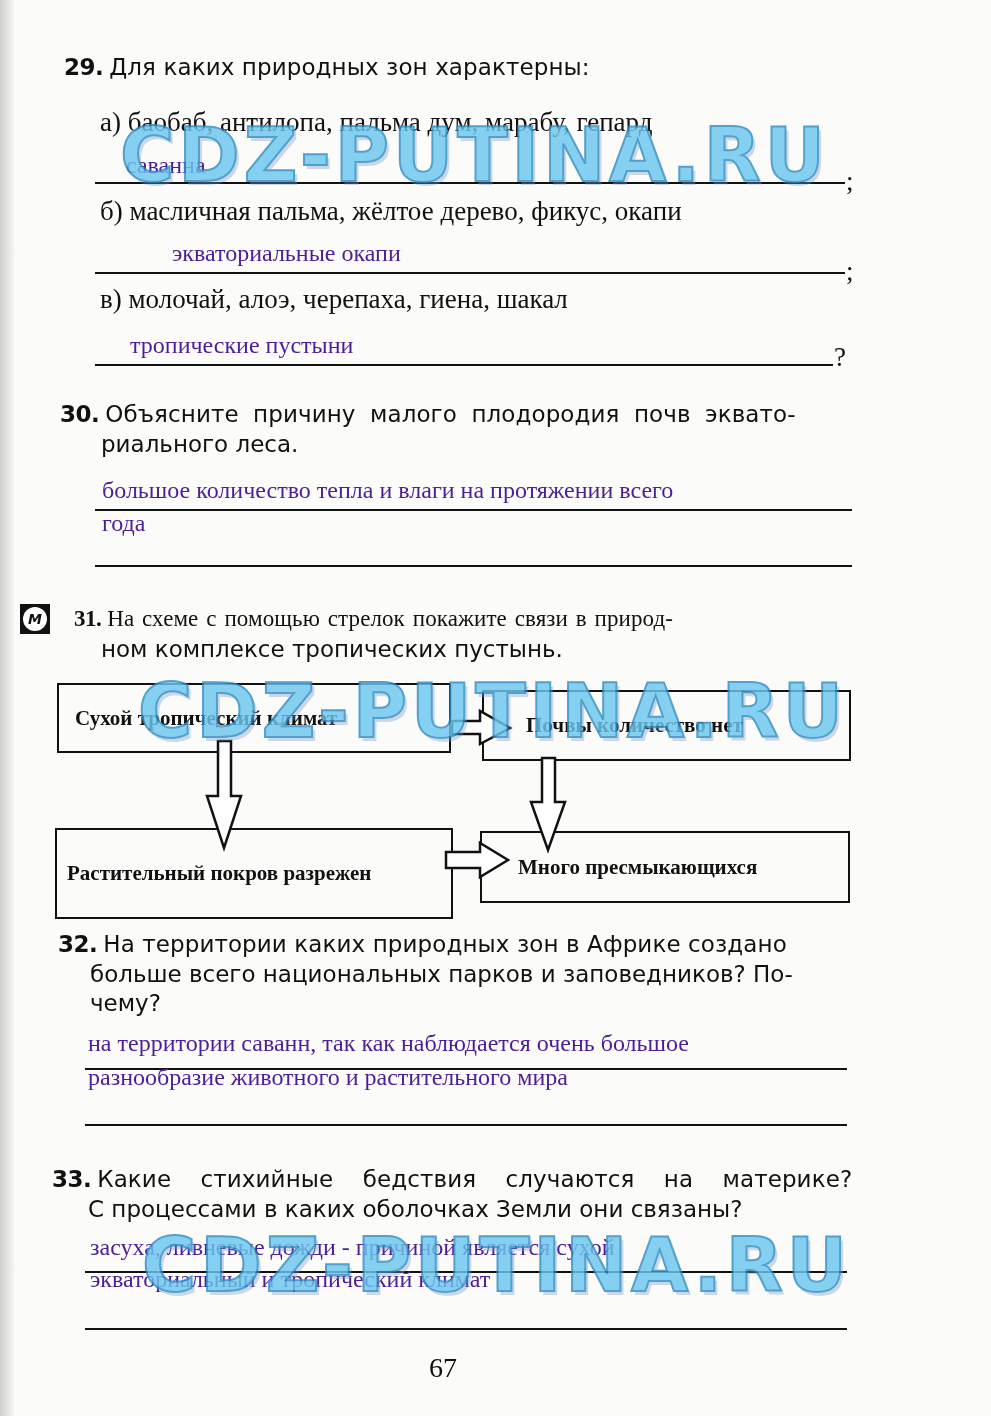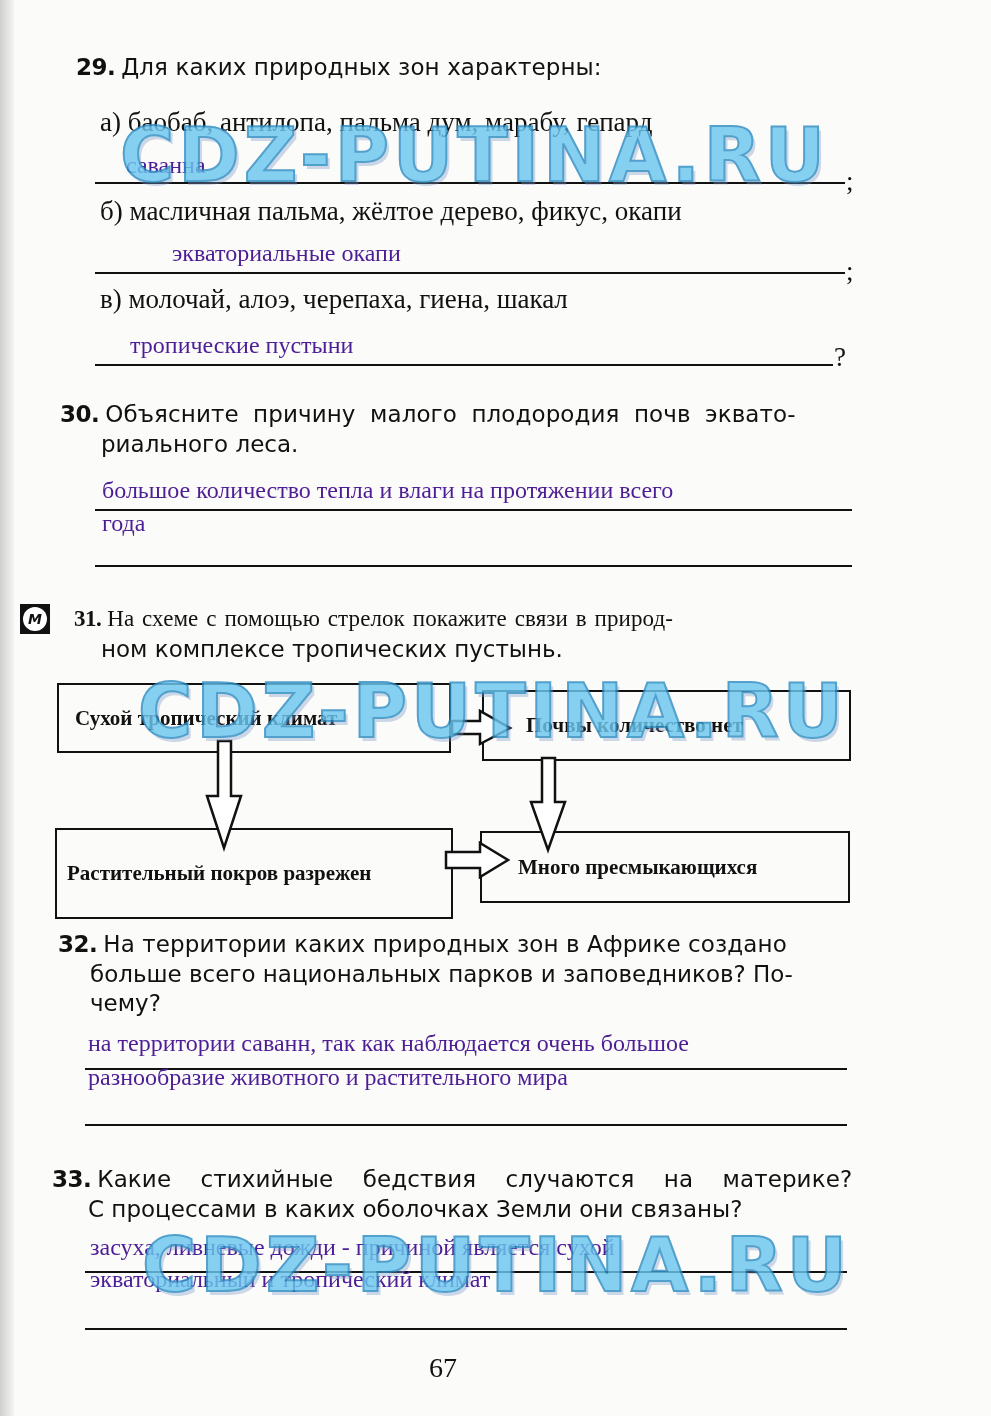--- a/index.html
+++ b/index.html
@@ -59,21 +59,21 @@
     .page-num {
       font-family: "Liberation Serif", serif; font-size: 28px;
     }
     svg.arrows { position: absolute; left: 0; top: 0; pointer-events: none; }
   </style>
 </head>
 <body>
 
 <div class="scan-edge"></div>
 
-<div class="abs q" style="left:76px; top:54px;">
+<div class="abs q" style="left:64px; top:54px;">
   <span class="qnum">29.</span><span>Для каких природных зон характерны:</span>
 </div>
 
 <div class="abs item" style="left:100px; top:107px;">а) баобаб, антилопа, пальма дум, марабу, гепард</div>
 <div class="abs ans" style="left:126px; top:152px;">саванна</div>
 <div class="rule" style="left:95px; top:182px; width:750px;"></div>
 <div class="abs punct" style="left:846px; top:166px;">;</div>
 
 <div class="abs item" style="left:100px; top:196px;">б) масличная пальма, жёлтое дерево, фикус, окапи</div>
 <div class="abs ans" style="left:172px; top:240px;">экваториальные окапи</div>

